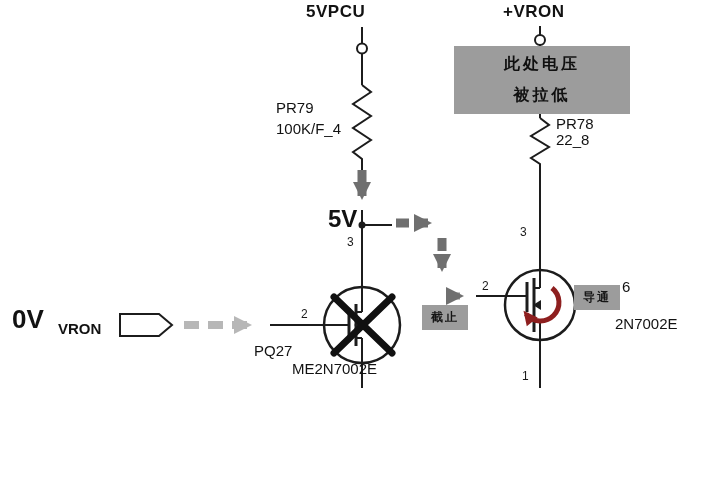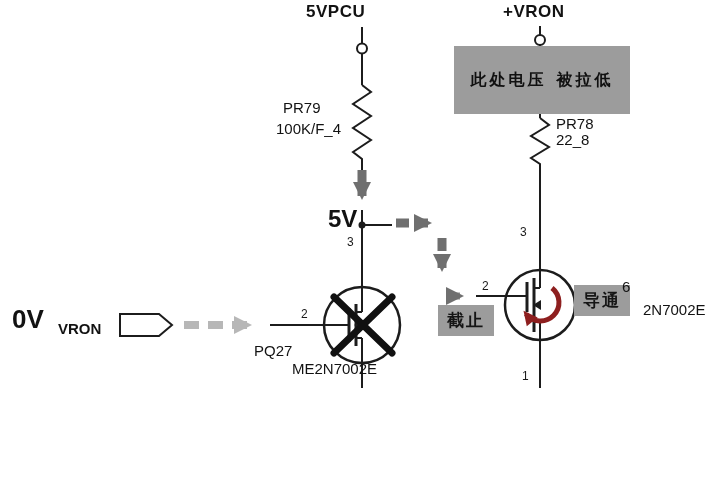--- a/index.html
+++ b/index.html
@@ -8,26 +8,26 @@
     font-family:"Liberation Sans","DejaVu Sans",sans-serif;color:#111;
     overflow:hidden;
   }
   svg.schem{position:absolute;left:0;top:0;}
   .lbl{position:absolute;white-space:nowrap;color:#121212;line-height:1;}
   .net{font-size:17px;font-weight:bold;letter-spacing:.5px;}
   .big{font-size:24px;font-weight:bold;}
   .ref{font-size:15px;}
   .pin{font-size:12px;color:#1a1a1a;}
   .graybox{
-    position:absolute;display:flex;flex-direction:row;align-items:center;
+    position:absolute;display:flex;flex-direction:column;align-items:center;
     justify-content:center;gap:10px;font-size:16px;font-weight:bold;
     color:#101010;letter-spacing:3px;
   }
   .statebox{
-    position:absolute;padding:4px 9px;font-size:17px;font-weight:bold;
+    position:absolute;padding:4px 9px;font-size:12px;font-weight:bold;
     color:#151515;letter-spacing:2px;
   }
 </style>
 </head>
 <body>
 
 <div class="canvas">
 
   <svg class="schem" width="714" height="488" viewBox="0 0 714 488">
     <defs>
@@ -110,38 +110,38 @@
   </svg>
 
   <div class="lbl net" style="left:306px;top:3px;">5VPCU</div>
   <div class="lbl net" style="left:503px;top:3px;">+VRON</div>
 
   <div class="graybox" style="left: 454px; top: 46px; width: 176px; height: 68px; background-color: rgb(156, 156, 156);">
     <span>此处电压</span>
     <span>被拉低</span>
   </div>
 
-  <div class="lbl ref" style="left:283px;top:100px;">PR79</div>
+  <div class="lbl ref" style="left:276px;top:100px;">PR79</div>
   <div class="lbl ref" style="left:276px;top:121px;text-align:center;">100K/F_4</div>
 
   <div class="lbl ref" style="left:556px;top:116px;">PR78</div>
   <div class="lbl ref" style="left:556px;top:132px;">22_8</div>
 
   <div class="lbl big" style="left:328px;top:207px;">5V</div>
   <div class="lbl big" style="left:12px;top:306px;font-size:26px;">0V</div>
   <div class="lbl ref" style="left:58px;top:314px;font-weight:600;margin-top:7px;">VRON</div>
 
   <div class="lbl ref" style="left:254px;top:343px;">PQ27</div>
   <div class="lbl ref" style="left:244px;top:361px;margin-left:48px;">ME2N7002E</div>
 
-  <div class="statebox" style="left: 422px; top: 305px; background-color: rgb(156, 156, 156); margin-left: 16px;">截止</div>
+  <div class="statebox" style="left: 422px; top: 305px; background-color: rgb(156, 156, 156);">截止</div>
   <div class="statebox" style="left: 574px; top: 285px; background-color: rgb(156, 156, 156);">导通</div>
 
   <div class="lbl ref" style="left:622px;top:279px;">6</div>
-  <div class="lbl ref" style="left:615px;top:302px;margin-left:28px;">2N7002E</div>
+  <div class="lbl ref" style="left:615px;top:316px;">2N7002E</div>
 
   <div class="lbl pin" style="left:347px;top:236px;">3</div>
   <div class="lbl pin" style="left:301px;top:308px;">2</div>
   <div class="lbl pin" style="left:348px;top:392px;">1</div>
   <div class="lbl pin" style="left:520px;top:226px;">3</div>
   <div class="lbl pin" style="left:482px;top:280px;">2</div>
   <div class="lbl pin" style="left:522px;top:370px;">1</div>
 
 </div>
 

